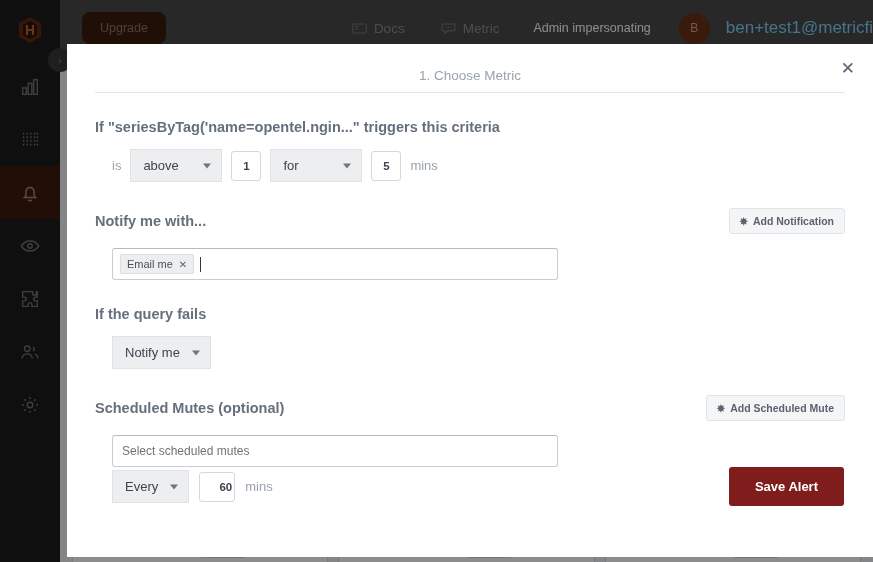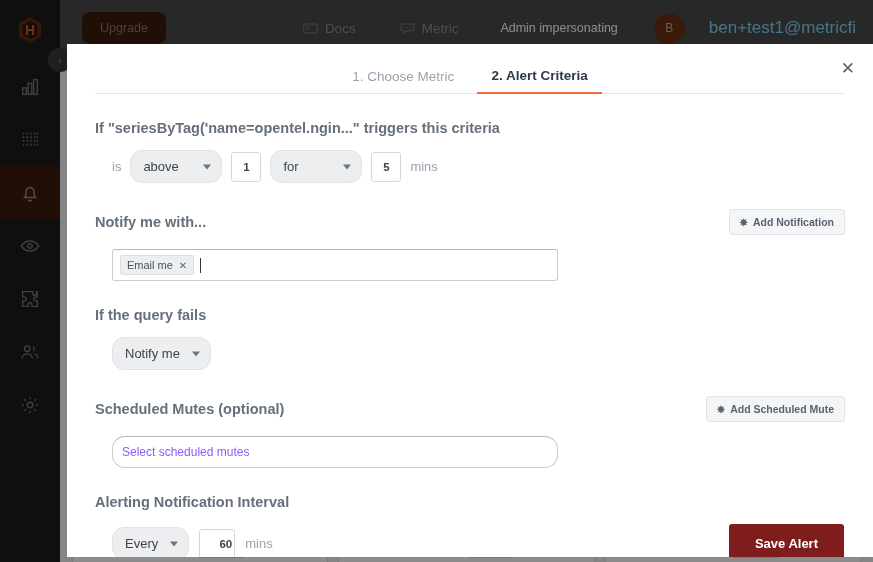--- a/index.html
+++ b/index.html
@@ -50,22 +50,22 @@
     display: flex; align-items: center;
   }
   .upgrade-btn {
     margin-left: 22px;
     background: #3b1d0e; color: #8e7566;
     border: none; border-radius: 8px;
     padding: 9px 18px; font-size: 12.5px;
     cursor: pointer;
   }
   .topbar-right {
-    margin-left: auto; display: flex; align-items: center; gap: 12px;
-    padding-right: 17px;
+    margin-left: auto; display: flex; align-items: center; gap: 4px;
+    padding-right: 0;
   }
   .top-link {
     display: flex; align-items: center; gap: 7px;
     color: #8d8d8d; font-size: 13.5px; padding: 0 16px;
     cursor: pointer; white-space: nowrap;
   }
   .top-link svg { opacity: .7; }
   .impersonating {
     color: #ffffff; font-size: 12.5px; padding: 0 14px; white-space: nowrap;
   }
@@ -145,21 +145,21 @@
   }
 
   .criteria-row {
     display: flex; align-items: center; gap: 9px;
     padding-left: 17px; margin-bottom: 26px;
   }
   .lbl-muted { color: #9aa2ad; font-size: 13px; }
 
   .select-box {
     position: relative;
-    background: #eceef0; border: 1px solid #e0e2e5; border-radius: 12px;
+    background: #eceef0; border: 1px solid #e0e2e5; border-radius: 0;
     font-size: 13px; color: #3c4450;
     padding: 8px 30px 8px 12px;
     min-width: 92px; cursor: pointer;
   }
   .select-box .caret {
     position: absolute; right: 10px; top: 50%; transform: translateY(-50%);
     width: 0; height: 0;
     border-left: 4px solid transparent; border-right: 4px solid transparent;
     border-top: 5px solid #6d7681;
   }
@@ -193,25 +193,24 @@
     padding: 3px 6px; display: inline-flex; align-items: center; gap: 6px;
   }
   .chip .chip-x { color: #5a636e; font-size: 10px; cursor: pointer; }
   .caret-bar {
     width: 1px; height: 15px; background: #33383e;
   }
 
   .plain-field {
     margin-left: 17px; width: 446px;
     border: 1px solid #c9ccd1; border-top: 1px solid #b6bac0;
-    border-radius: 13px; background: #fff;
+    border-radius: 3px; background: #fff;
     height: 32px; padding: 0 9px;
     display: flex; align-items: center;
-    color: #8b5cf6; font-size: 12px;
-    margin-bottom: 26px;
+    color: #737373; font-size: 12px;
   }
 
   .query-fail-row { padding-left: 17px; margin-bottom: 26px; }
 
   .interval-row {
     display: flex; align-items: center; gap: 10px;
     padding-left: 17px;
   }
   .save-btn {
     margin-left: auto; margin-right: 1px;
@@ -351,21 +350,20 @@
 
   <div class="dim-overlay"></div>
 </div>
 
 <div class="modal">
 
   <div class="modal-close">✕</div>
 
   <div class="tabs">
     <div class="tab">1. Choose Metric</div>
-    <div class="tab active">2. Alert Criteria</div>
   </div>
 
   <div class="modal-body">
 
     <div class="section-title">If "seriesByTag('name=opentel.ngin..." triggers this criteria</div>
 
     <div class="criteria-row">
       <span class="lbl-muted">is</span>
       <div class="select-box">
         <span>above</span>
@@ -410,21 +408,20 @@
       <button class="ghost-btn">
         <span class="gear">✸</span>
         <span>Add Scheduled Mute</span>
       </button>
     </div>
 
     <div class="plain-field">
       <span>Select scheduled mutes</span>
     </div>
 
-    <div class="section-title">Alerting Notification Interval</div>
 
     <div class="interval-row">
       <div class="select-box" style="min-width:62px;">
         <span>Every</span>
         <span class="caret"></span>
       </div>
       <input class="num-input" style="width: 36px; text-align: right;" value="60">
       <span class="lbl-muted">mins</span>
       <button class="save-btn">Save Alert</button>
     </div>

